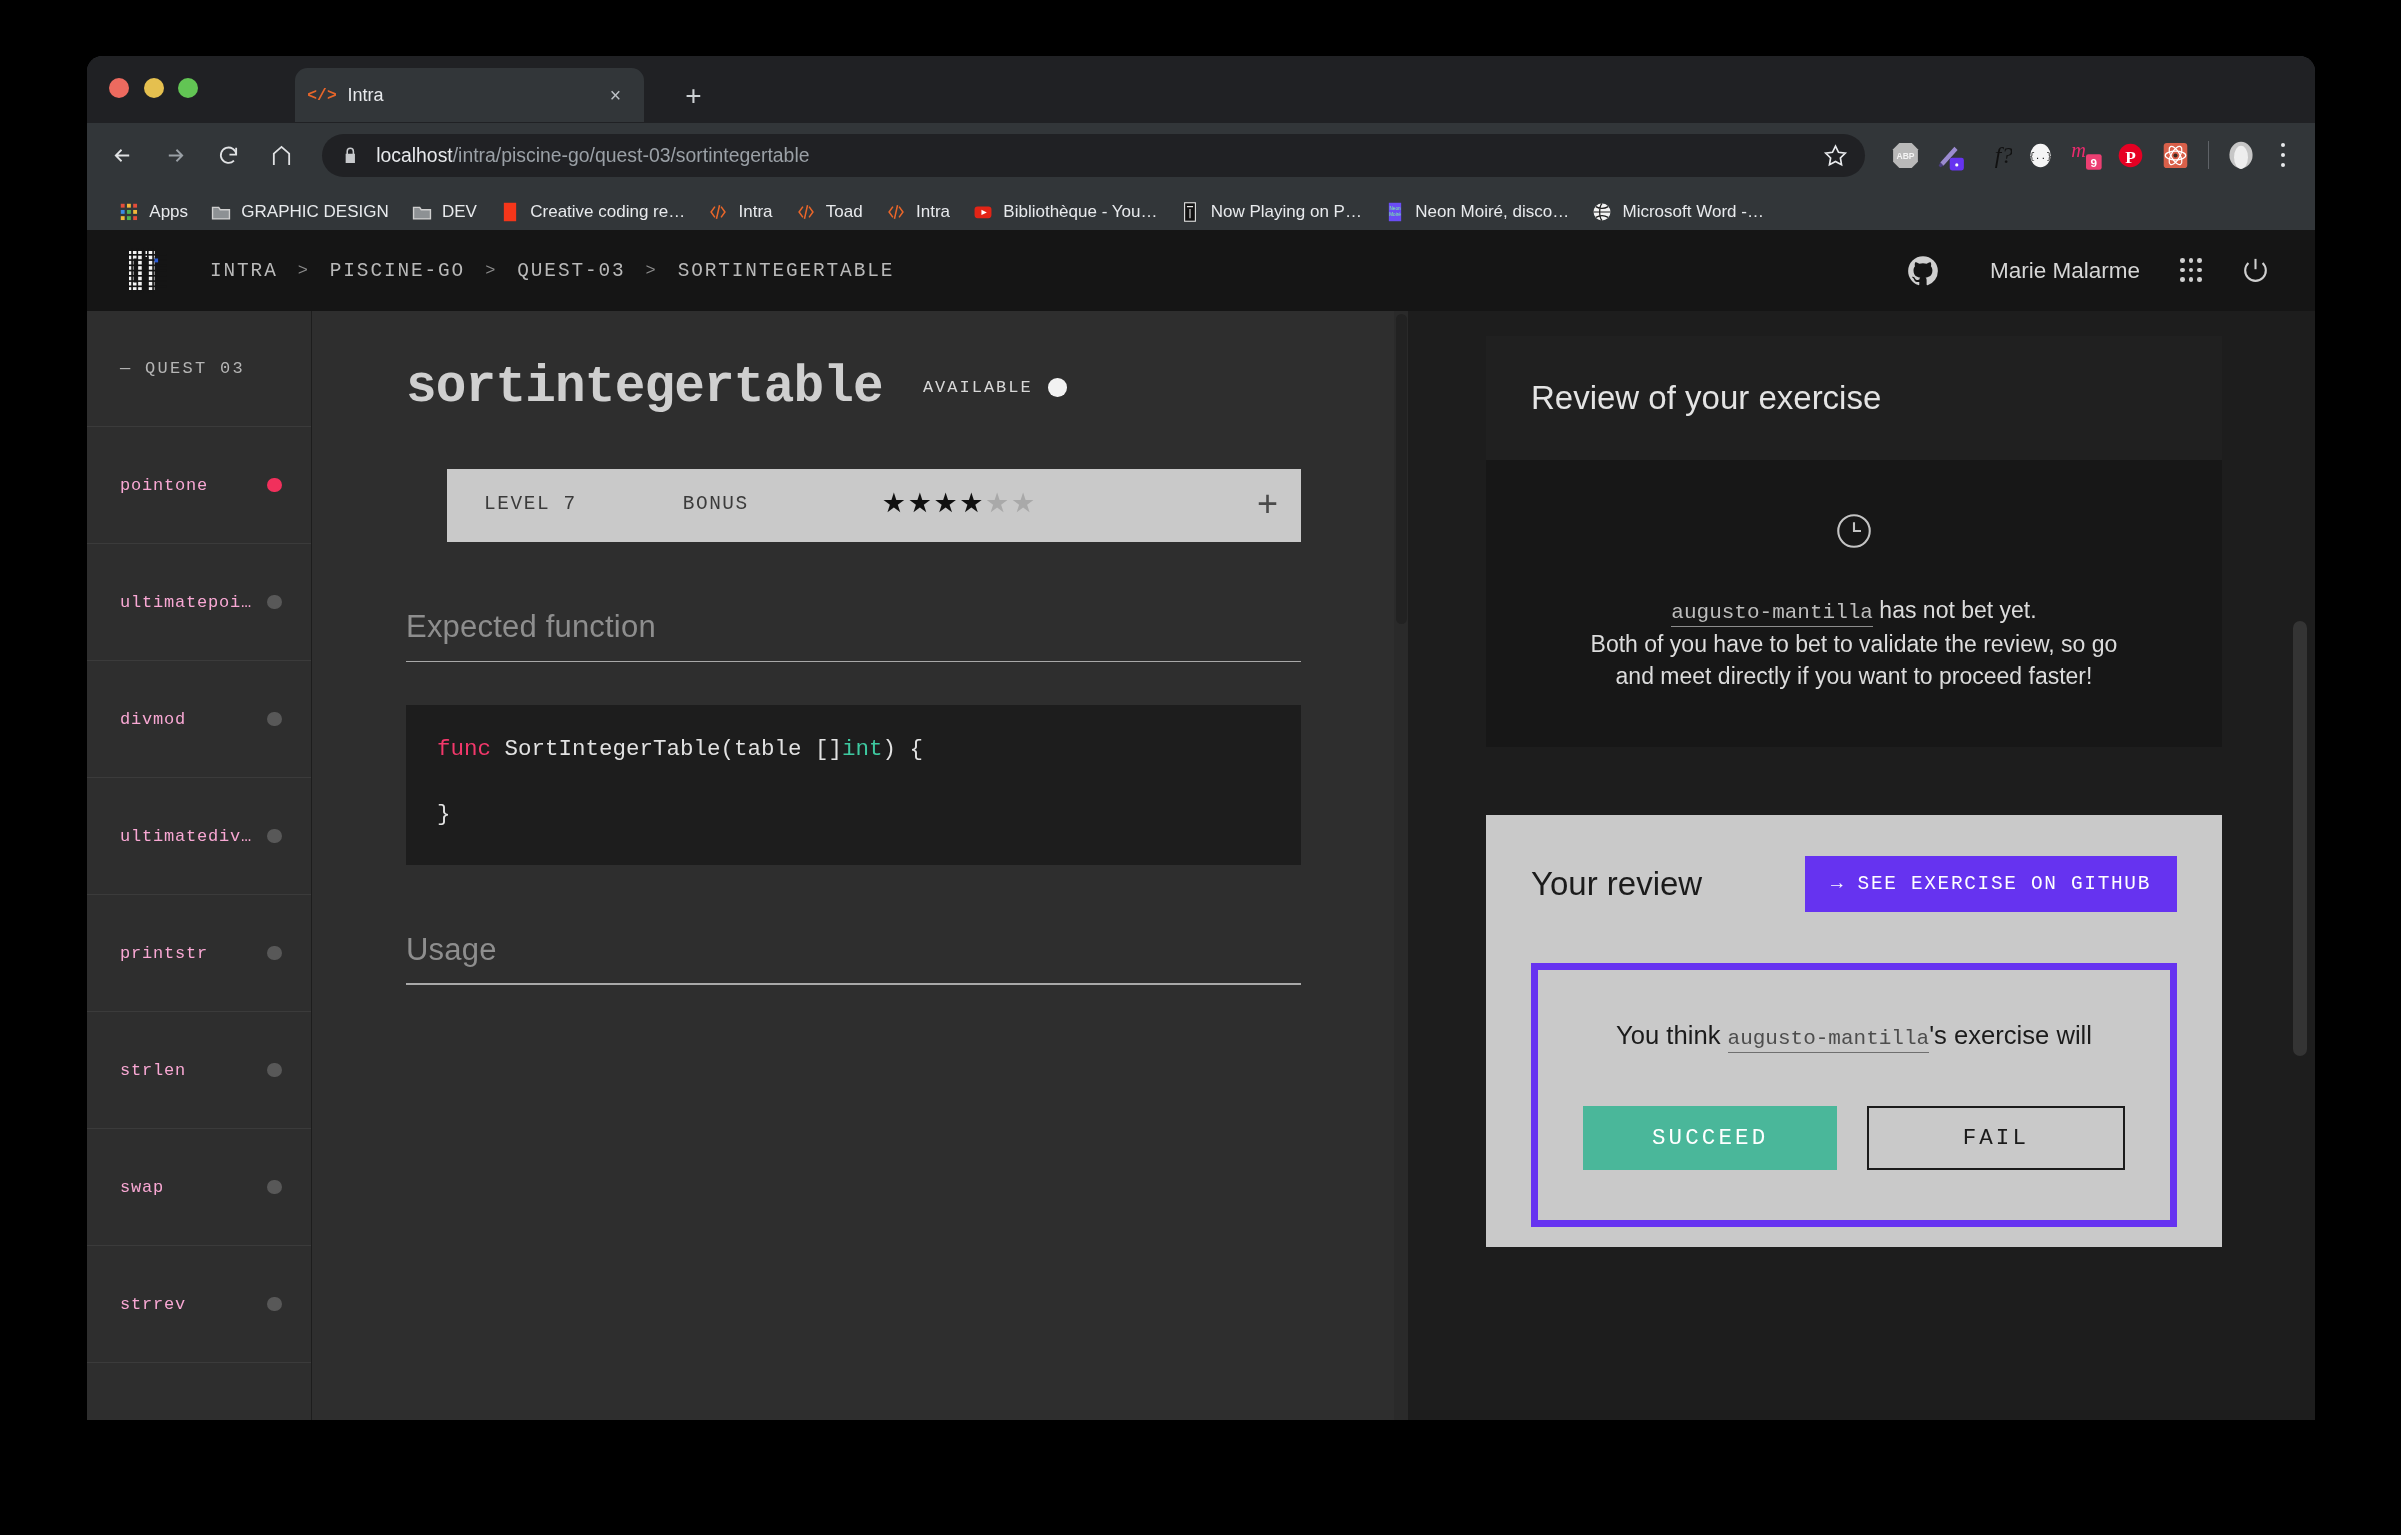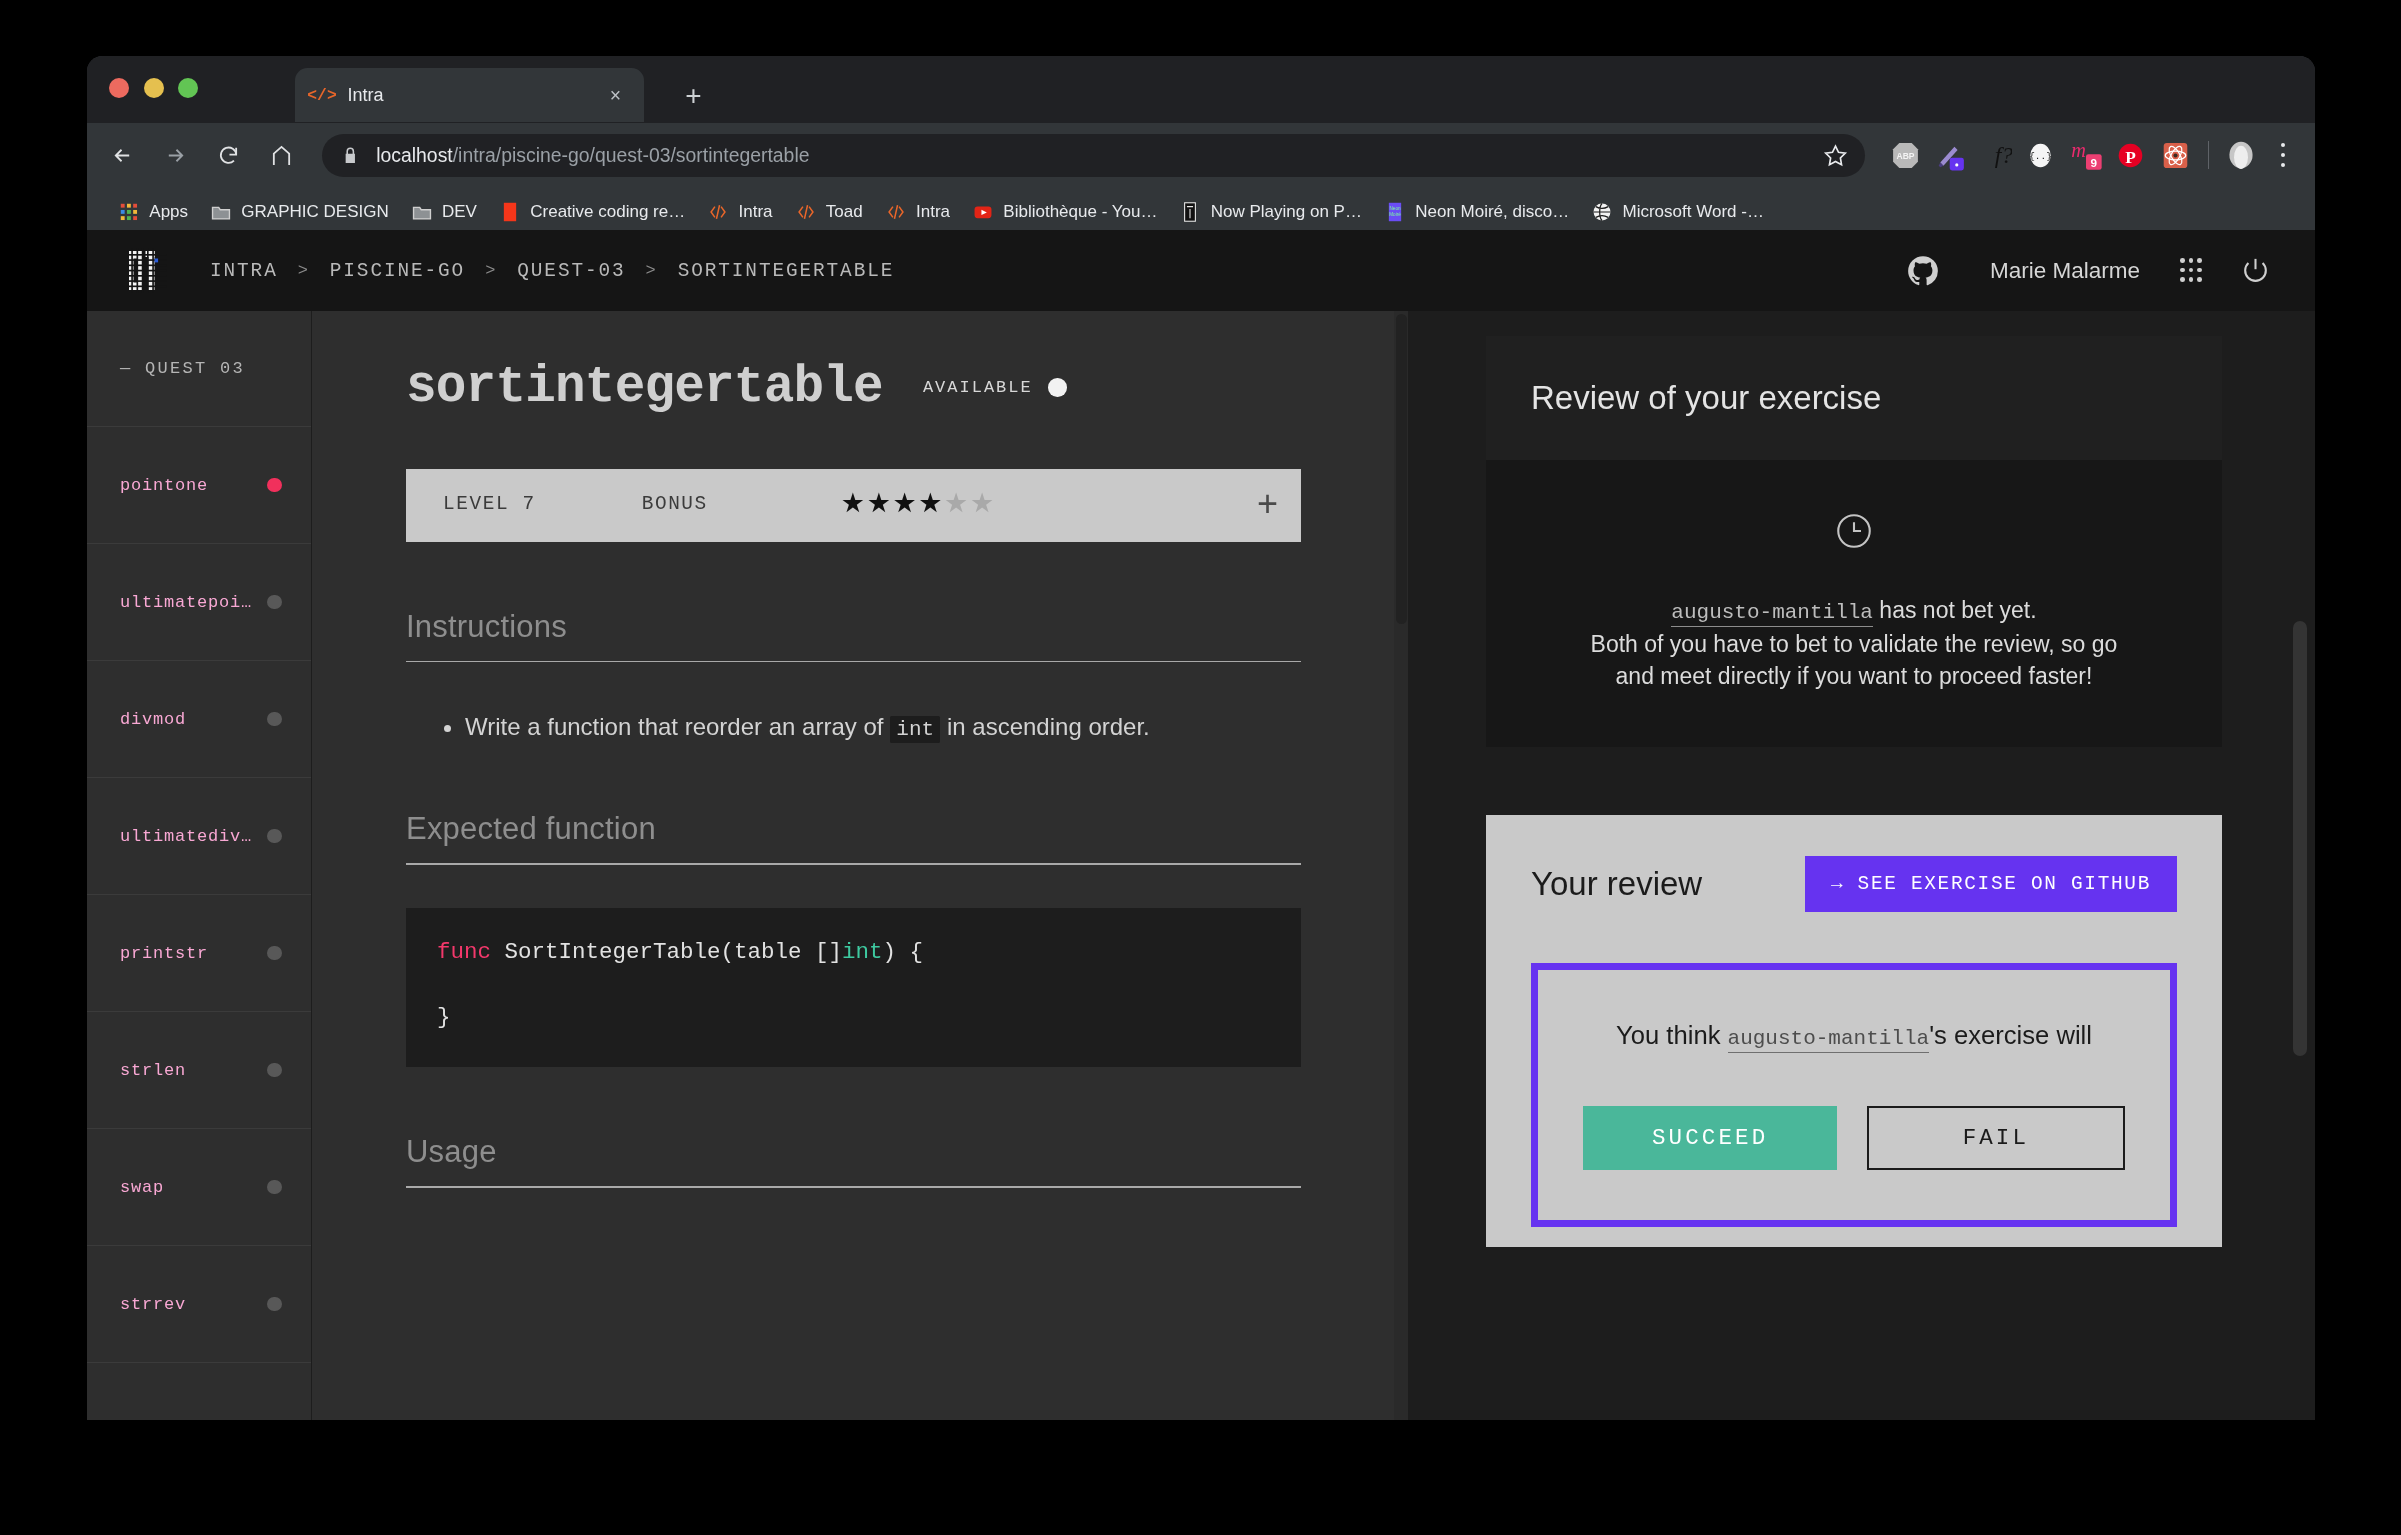--- a/index.html
+++ b/index.html
@@ -290,20 +290,21 @@
     color: #d8d8d8;
   }
   .avail-dot { width: 18.6px; height: 18.6px; border-radius: 50%; background: #f2f2f2; margin-left: 15.5px; }
 
   .meta-bar {
     margin-top: 53px;
     height: 73px;
     background: #c9c9c9;
     display: flex; align-items: center;
     padding: 0 23px 4px 37px;
+    margin-left: 41px;
   }
   .meta-level, .meta-bonus {
     font-family: "Liberation Mono", monospace;
     font-size: 19.4px;
     letter-spacing: 1.6px;
     color: #3b3b3b;
   }
   .meta-bonus { margin-left: 106px; }
   .stars { margin-left: 133px; display: flex; gap: 1.6px; font-size: 27px; line-height: 1; }
   .star { color: #101010; }
@@ -780,27 +781,20 @@
             <span class="star">★</span>
             <span class="star">★</span>
             <span class="star">★</span>
             <span class="star">★</span>
             <span class="star off">★</span>
             <span class="star off">★</span>
           </span>
           <span class="meta-plus">+</span>
         </div>
 
-        <section class="section">
-          <h2 class="section-title">Instructions</h2>
-          <div class="section-rule"></div>
-          <ul class="instr-list">
-            <li><span>Write a function that reorder an array of </span><code class="inline">int</code><span> in ascending order.</span></li>
-          </ul>
-        </section>
 
         <section class="section">
           <h2 class="section-title">Expected function</h2>
           <div class="section-rule"></div>
           <pre class="codeblock"><span class="kw-func">func</span><span> SortIntegerTable(table []</span><span class="kw-type">int</span><span>) {</span>
 
 <span>}</span></pre>
         </section>
 
         <section class="section">

